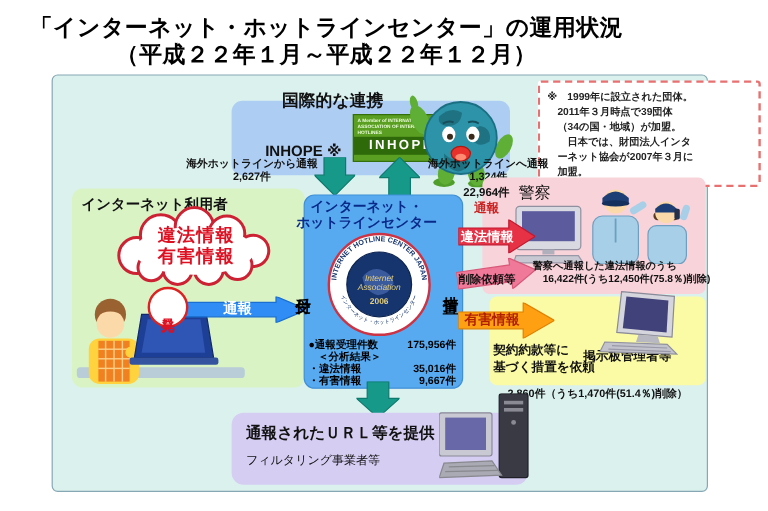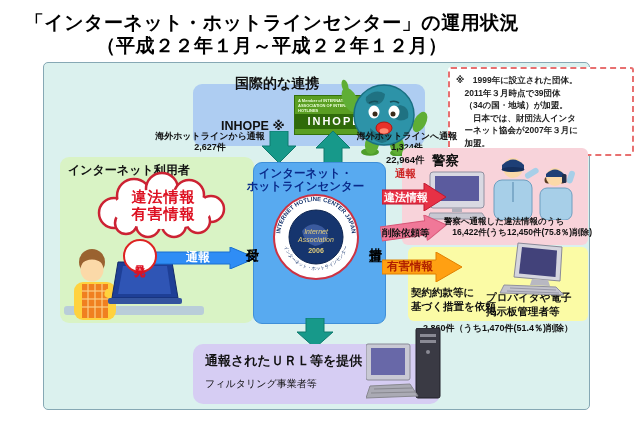--- a/index.html
+++ b/index.html
@@ -162,20 +162,35 @@
     </defs>
     <circle cx="44" cy="44" r="42" fill="#fff" stroke="#cc3344" stroke-width="2"></circle>
     <circle cx="44" cy="44" r="27" fill="#16356e" stroke="#0c2450"></circle>
     <path d="M30,38 q7,-9 16,-6 q9,3 10,11 q-3,9 -13,10 q-11,-3 -13,-15 z" fill="#3a5a9e"></path>
     <text font-size="6" font-weight="bold" fill="#16356e"><textPath href="#arcTop" startOffset="50%" text-anchor="middle">INTERNET HOTLINE CENTER JAPAN</textPath></text>
     <text font-size="4.6" fill="#16356e"><textPath href="#arcBot" startOffset="50%" text-anchor="middle">インターネット・ホットラインセンター</textPath></text>
     <text x="44" y="41" text-anchor="middle" font-size="7" font-style="italic" fill="#e5cf7d">Internet</text>
     <text x="44" y="49" text-anchor="middle" font-size="7" font-style="italic" fill="#e5cf7d">Association</text>
     <text x="44" y="60" text-anchor="middle" font-size="7" font-weight="bold" fill="#e5cf7d">2006</text>
   </svg>
+  <div class="abs stats" style="left:257px;top:282px;">
+    <div class="srow">
+        <span>●通報受理件数</span>
+        <span>175,956件</span>
+      </div>
+    <div class="srow-ind">＜分析結果＞</div>
+    <div class="srow">
+        <span>・違法情報</span>
+        <span>35,016件</span>
+      </div>
+    <div class="srow">
+        <span>・有害情報</span>
+        <span>9,667件</span>
+      </div>
+  </div>
   <div class="abs vtext" style="left:243px;top:237px;">受付</div>
   <div class="abs vtext" style="left:366px;top:237px;">措置</div>
 
   <div class="abs box police-box" style="left:402px;top:148px;width:186px;height:97px;border-radius:6px;"></div>
   <svg class="abs" style="left:428px;top:150px;" width="158" height="70" viewBox="0 0 158 70">
     <rect x="2" y="22" width="54" height="36" rx="3" fill="#d9d9e2" stroke="#9090a0"></rect>
     <rect x="7" y="26" width="44" height="25" fill="#5b5b9e"></rect>
     <rect x="24" y="58" width="10" height="4" fill="#b0b0bc"></rect>
     <polygon points="2,63 54,63 58,69 0,69" fill="#c8c8d2" stroke="#9898a8"></polygon>
     <rect x="98" y="24" width="15" height="6" rx="3" fill="#a7cfe8" transform="rotate(-32 98 28)"></rect>
@@ -185,21 +200,21 @@
     <ellipse cx="85" cy="19.5" rx="11.5" ry="2.6" fill="#16305e"></ellipse>
     <line x1="85" y1="32" x2="85" y2="52" stroke="#6f9fc0" stroke-width="1.5"></line>
     <rect x="142" y="20" width="6" height="13" rx="3" fill="#a7cfe8" transform="rotate(18 142 20)"></rect>
     <rect x="112" y="38" width="32" height="32" rx="7" fill="#a7cfe8" stroke="#6f9fc0"></rect>
     <circle cx="120" cy="30" r="3.5" fill="#5a3a20"></circle>
       <circle cx="134" cy="30" r="3.5" fill="#5a3a20"></circle>
     <circle cx="127" cy="27" r="9" fill="#fbd9a8"></circle>
     <path d="M118,24 q9,-9 18,0 l0,3 l-18,0 z" fill="#1e3f76"></path>
     <rect x="134" y="24" width="4.5" height="9" rx="1.5" fill="#23304a"></rect>
   </svg>
-  <div class="abs" style="left:432px;top:152px;font-size:13.5px;font-weight:bold;">警察</div>
+  <div class="abs" style="left:432px;top:152px;font-size:13.5px;font-weight:normal;">警察</div>
   <div class="abs" style="left:386px;top:154px;font-size:9.5px;font-weight:bold;">22,964件</div>
   <div class="abs" style="left:395px;top:167px;font-size:10.5px;font-weight:bold;color:#cc2222;">通報</div>
 
   <svg class="abs" style="left:382px;top:183px;" width="64" height="28">
     <polygon points="0,7 42,7 42,0 64,14 42,28 42,21 0,21" fill="#e73145" stroke="#c01830"></polygon>
   </svg>
   <div class="abs arrow-label-w" style="left:384px;top:190px;">違法情報</div>
 
   <svg class="abs" style="left:381px;top:221px;transform:rotate(-8deg);transform-origin:left center;" width="66" height="26">
     <polygon points="0,6 45,6 45,0 66,13 45,26 45,20 0,20" fill="#f07898" stroke="#d85878"></polygon>
@@ -212,21 +227,20 @@
   <div class="abs box yellow-box" style="left:408px;top:247px;width:180px;height:74px;border-radius:6px;"></div>
   <svg class="abs" style="left:382px;top:252px;" width="80" height="30">
     <polygon points="0,8 54,8 54,0 80,15 54,30 54,22 0,22" fill="#ffa012" stroke="#e08000"></polygon>
   </svg>
   <div class="abs" style="left:387px;top:259px;font-size:11.5px;font-weight:bold;color:#b02000;">有害情報</div>
   <div class="abs" style="left:411px;top:285px;font-size:10.5px;font-weight:bold;line-height:14px;">
     <div>契約約款等に</div>
     <div>基づく措置を依頼</div>
   </div>
   <div class="abs" style="left:486px;top:290px;font-size:10.5px;font-weight:bold;line-height:14px;">
-    <div>プロバイダや電子</div>
     <div>掲示板管理者等</div>
   </div>
   <svg class="abs" style="left:498px;top:241px;" width="82" height="56" viewBox="0 0 82 56">
     <polygon points="20,2 64,6 62,40 16,36" fill="#d5d5de" stroke="#8a8a98"></polygon>
     <polygon points="24,6 59,9.5 57.5,36 21,32.5" fill="#42427a"></polygon>
     <polygon points="34,38 50,39 52,45 32,44" fill="#b8b8c2"></polygon>
     <polygon points="6,44 58,46 66,54 2,52" fill="#c2c2cc" stroke="#9090a0"></polygon>
     <line x1="12" y1="47" x2="58" y2="49" stroke="#9898a8"></line>
       <line x1="9" y1="50" x2="61" y2="52" stroke="#9898a8"></line>
   </svg>

